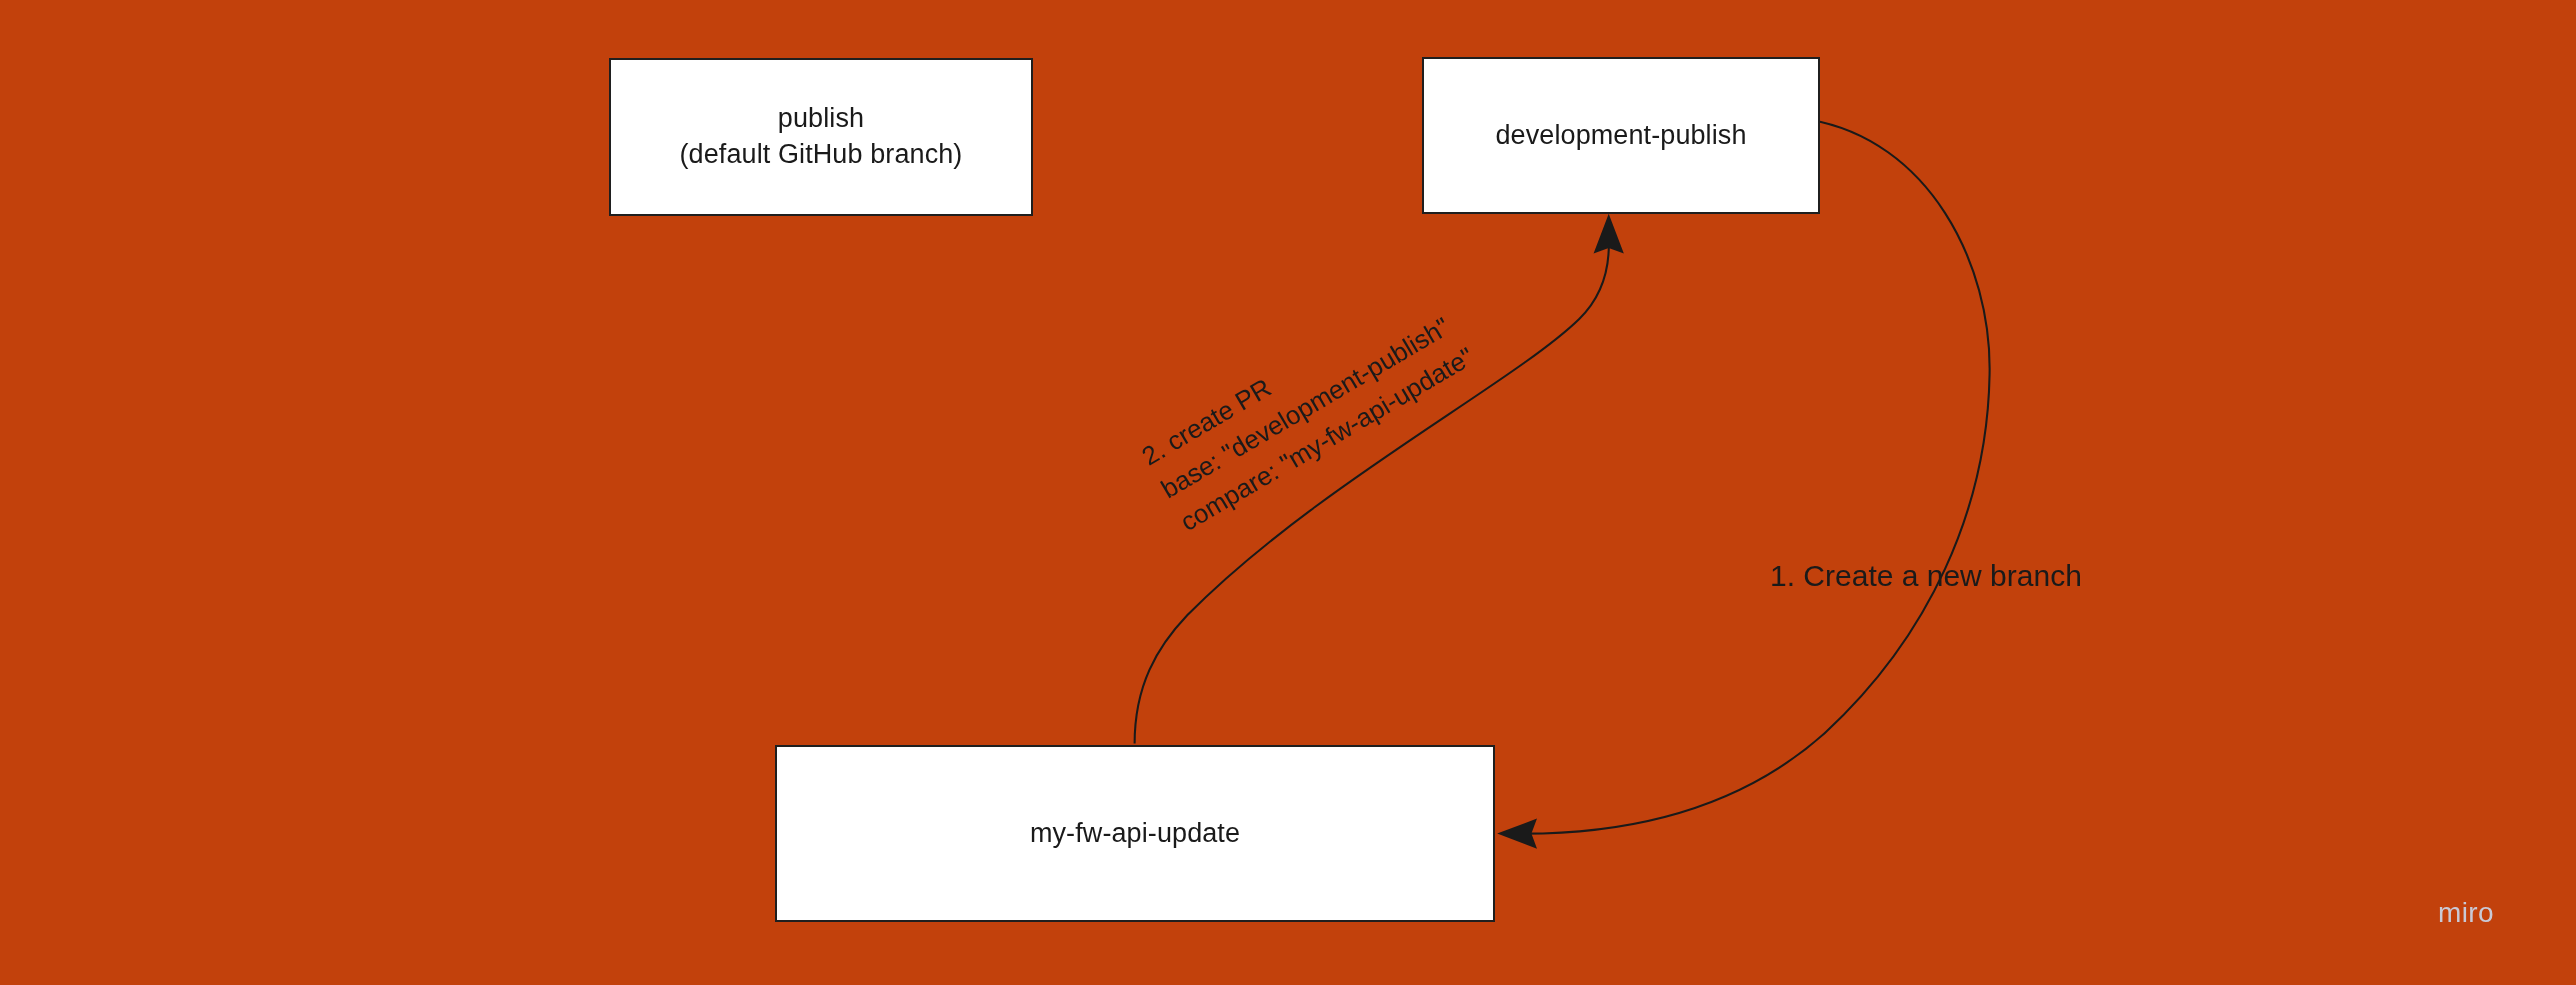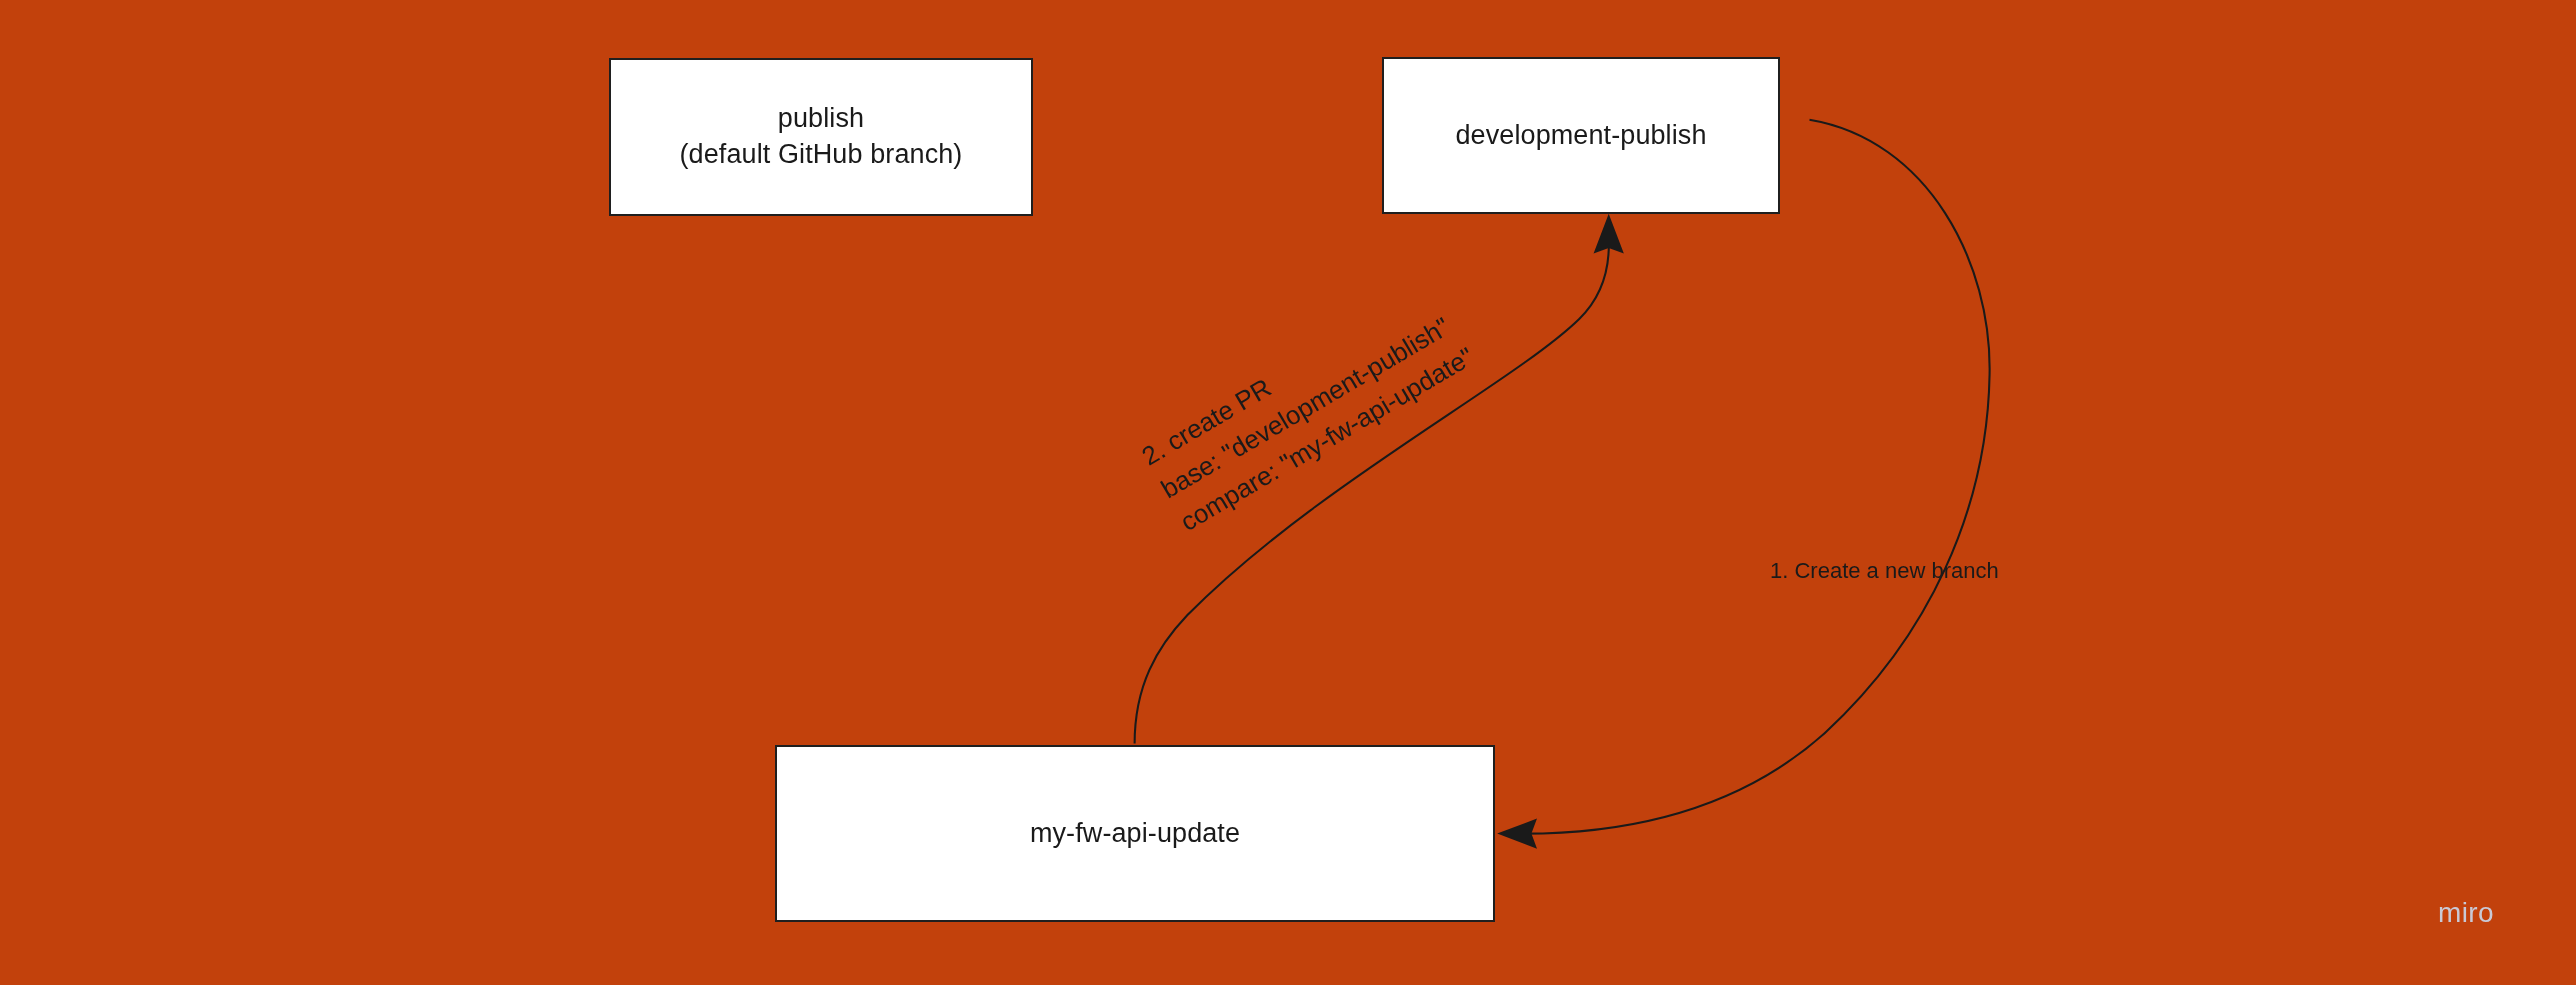--- a/index.html
+++ b/index.html
@@ -35,21 +35,21 @@
     white-space: pre-line;
     letter-spacing: 0.1px;
   }
   #node-publish {
     left: 609px;
     top: 58px;
     width: 424px;
     height: 158px;
   }
   #node-development-publish {
-    left: 1382px;
+    left: 1422px;
     top: 57px;
     width: 398px;
     height: 157px;
   }
   #node-my-fw-api-update {
     left: 775px;
     top: 745px;
     width: 720px;
     height: 177px;
   }
@@ -73,21 +73,21 @@
   .edge-label {
     position: absolute;
     font-size: 26px;
     line-height: 1.42;
     color: #1a1a1a;
     white-space: pre;
   }
   #edge-label-create-branch {
     left: 1770px;
     top: 555px;
-    font-size: 22px;
+    font-size: 30px;
   }
   #edge-label-create-pr {
     left: 1135px;
     top: 443px;
     transform: rotate(-30.5deg);
     transform-origin: 0 0;
     line-height: 1.46;
   }
   #watermark {
     position: absolute;

